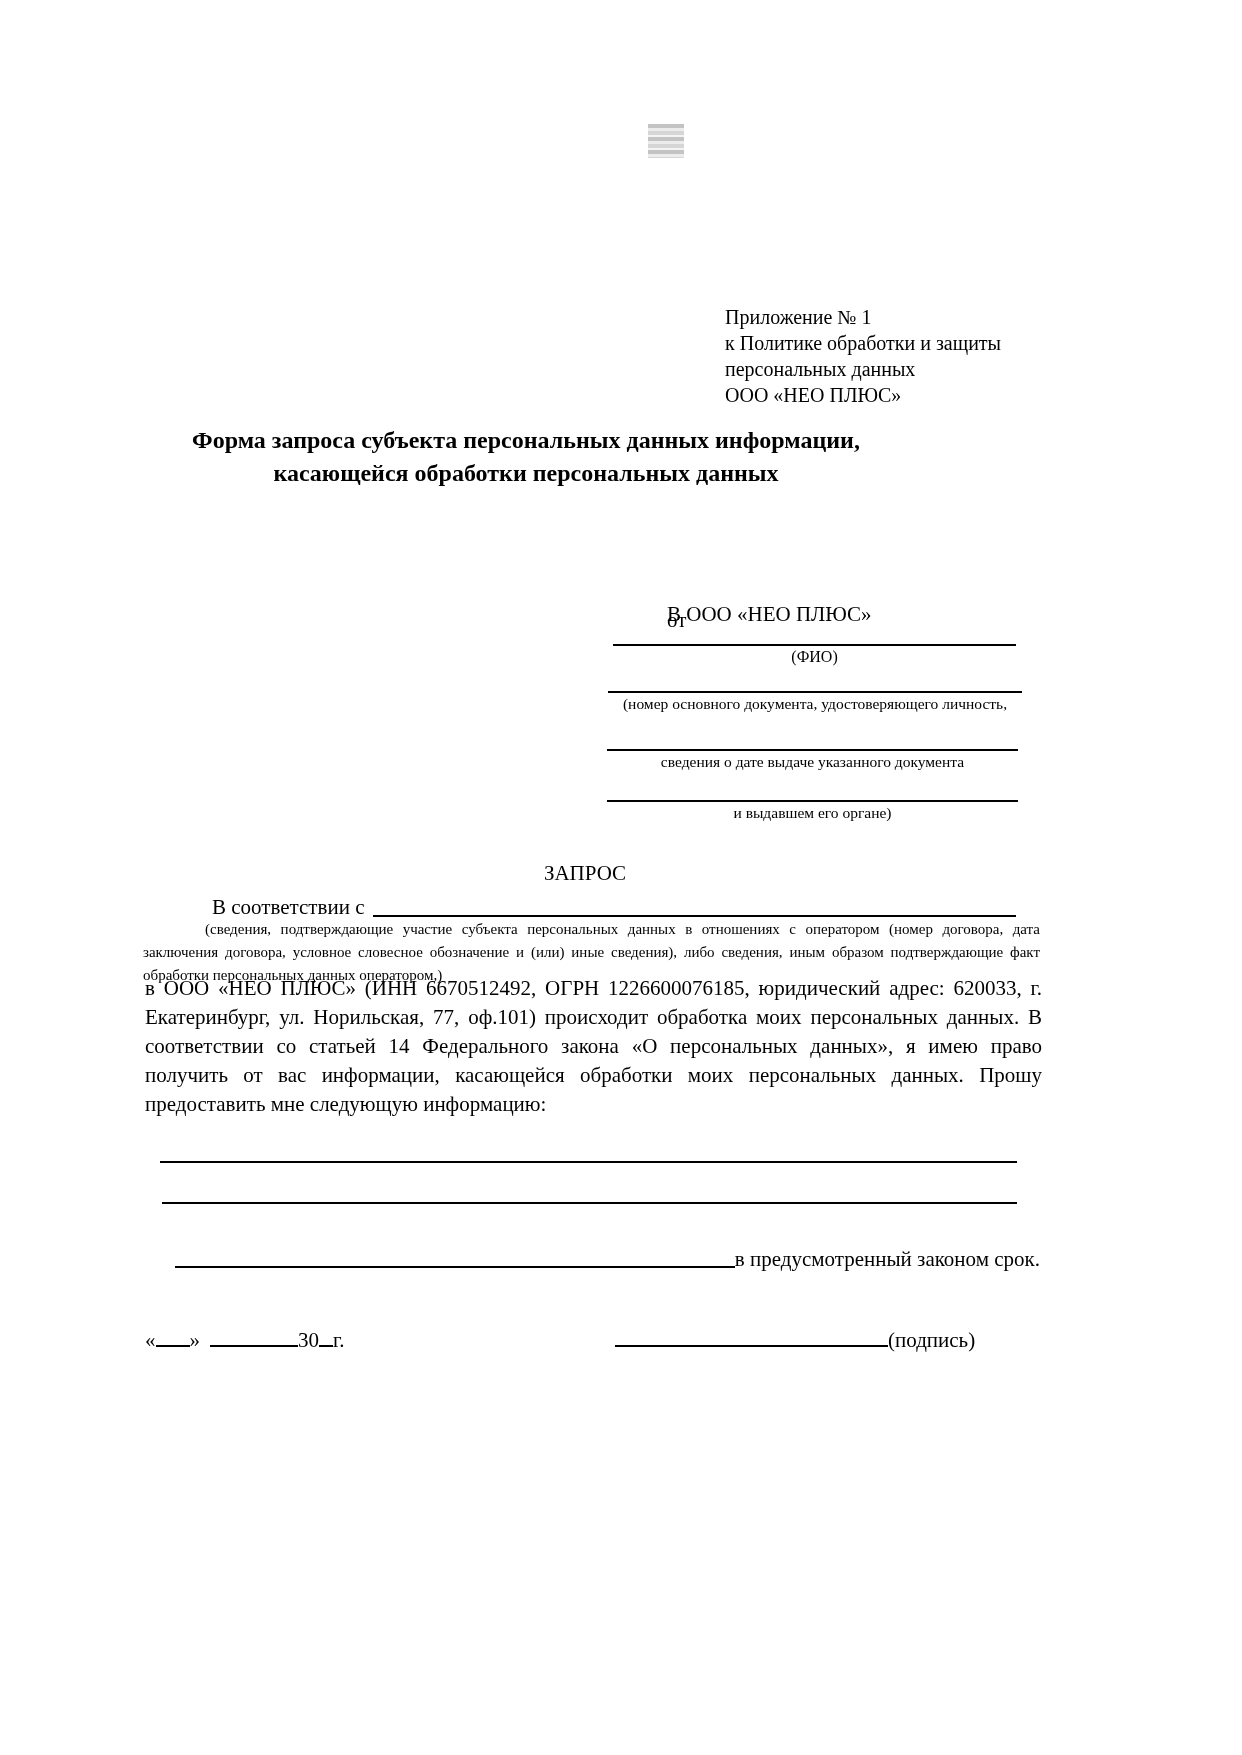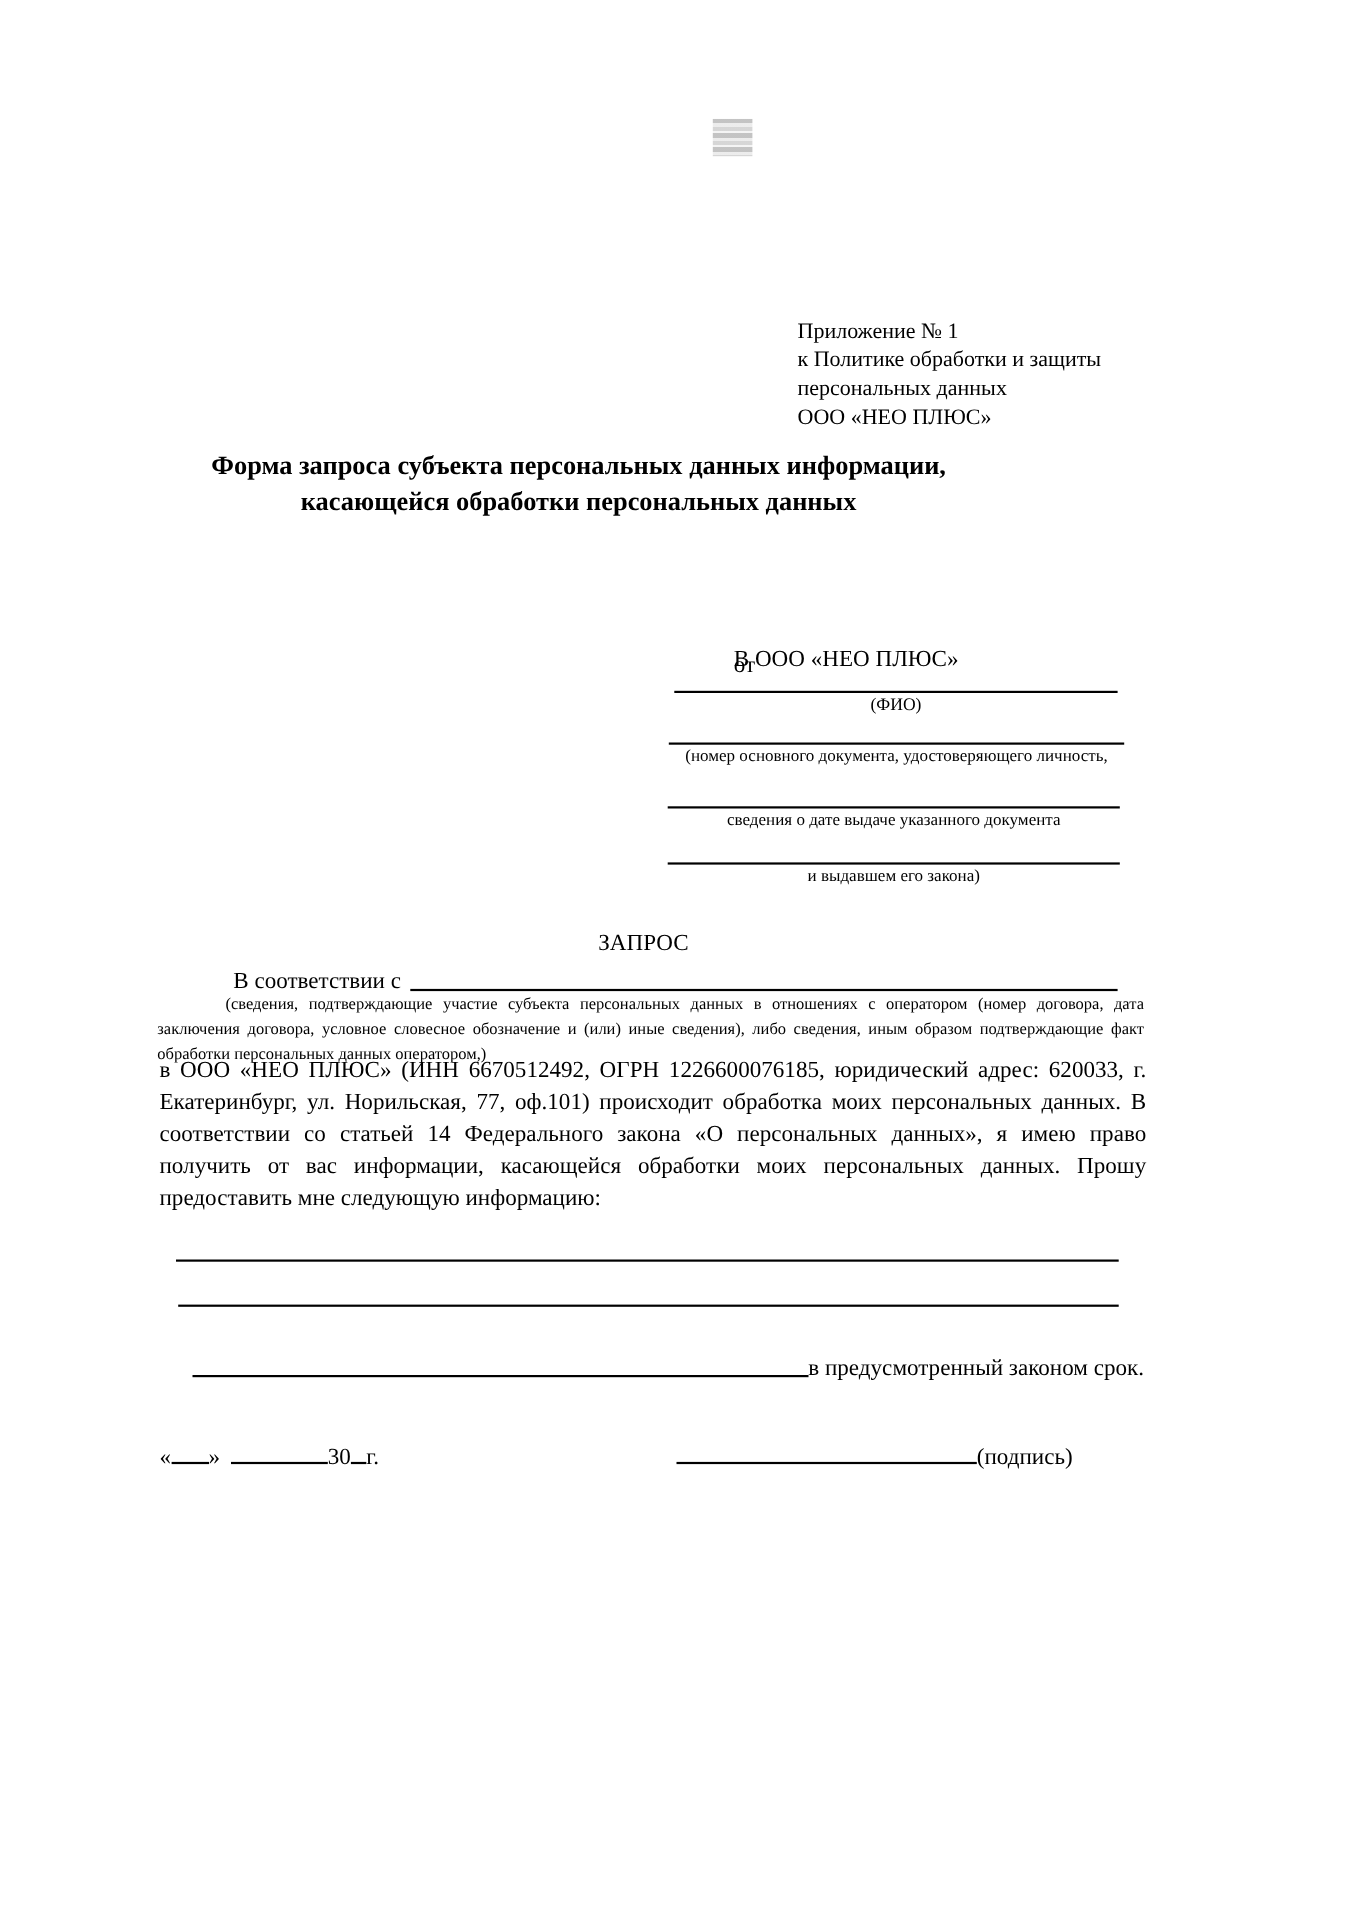--- a/index.html
+++ b/index.html
@@ -5,21 +5,21 @@
   html,body{margin:0;padding:0;background:#ffffff;}
   .page{
     position:relative;
     width:1242px;
     height:1755px;
     background:#ffffff;
     color:#000000;
     font-family:"Liberation Serif", serif;
     overflow:hidden;
   }
-  .abs{position:absolute;}
+  .abs{position:absolute;margin-top:16px;}
   
   .logo{
     left:648px; top:108px; width:36px; height:34px;
     background:repeating-linear-gradient(180deg,
       #b9b9b9 0 4px, #e9e9e9 4px 7px,
       #cfcfcf 7px 11px, #f2f2f2 11px 13px);
     opacity:.85;
   }
   .appendix{
     left:725px; top:288px;
@@ -108,21 +108,21 @@
   <div class="abs rule f-rule1"></div>
   <div class="abs caption cap1">(ФИО)</div>
 
   <div class="abs rule f-rule2"></div>
   <div class="abs caption cap2">(номер основного документа, удостоверяющего личность,</div>
 
   <div class="abs rule f-rule3"></div>
   <div class="abs caption cap3">сведения о дате выдаче указанного документа</div>
 
   <div class="abs rule f-rule4"></div>
-  <div class="abs caption cap4">и выдавшем его закона)</div>
+  <div class="abs caption cap4">и выдавшем его органе)</div>
 
   <div class="abs zapros">ЗАПРОС</div>
 
   <div class="abs accordance">
     <span class="txt">В соответствии с</span>
     <span class="rule fill"></span>
   </div>
 
   <div class="abs footnote">(сведения, подтверждающие участие субъекта персональных данных в отношениях с оператором (номер договора, дата заключения договора, условное словесное обозначение и (или) иные сведения), либо сведения, иным образом подтверждающие факт обработки персональных данных оператором,)</div>
 

